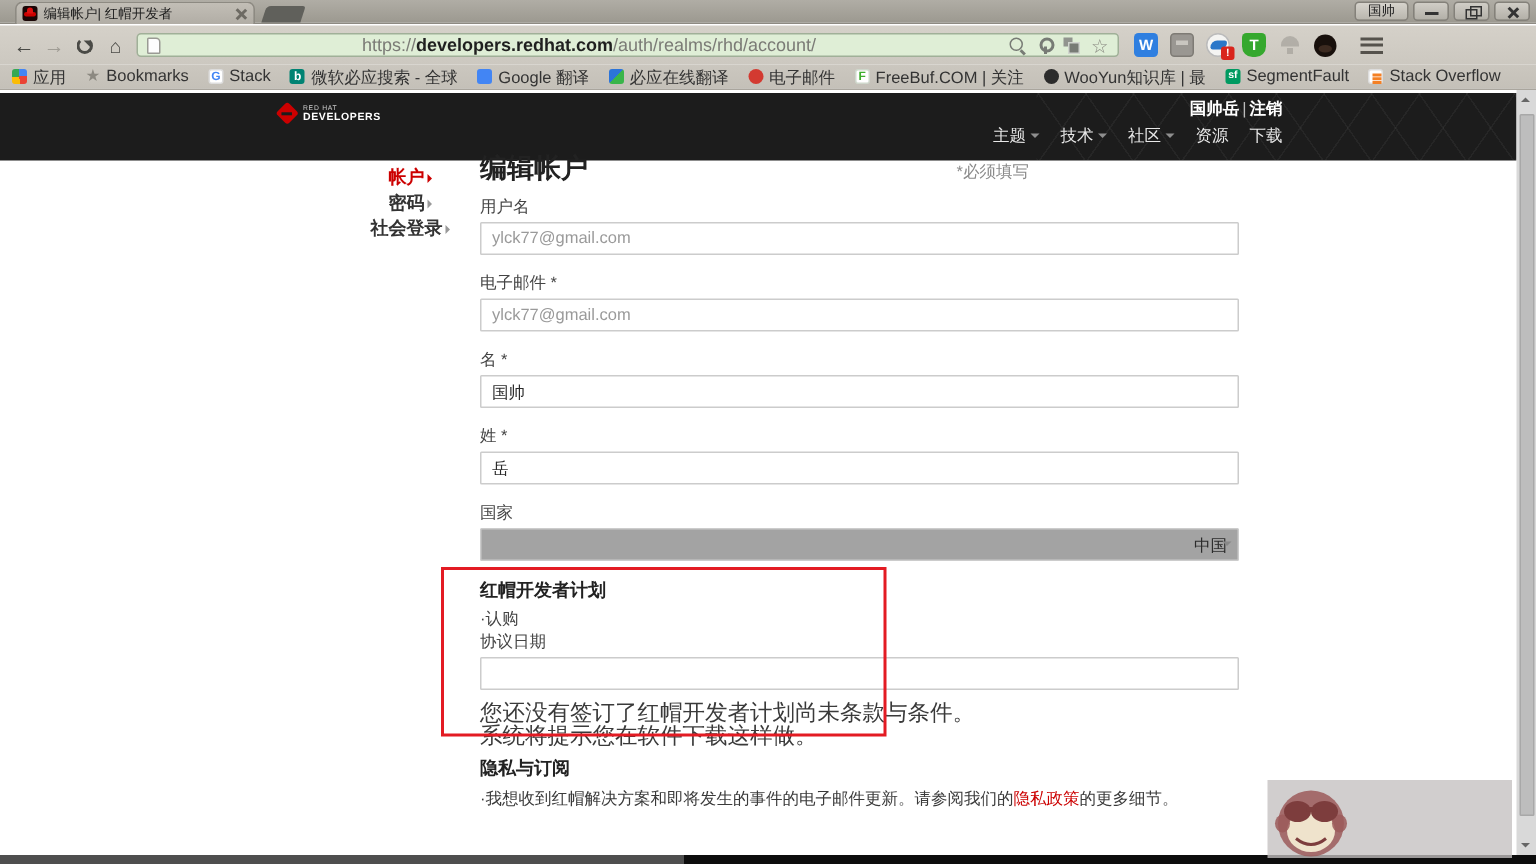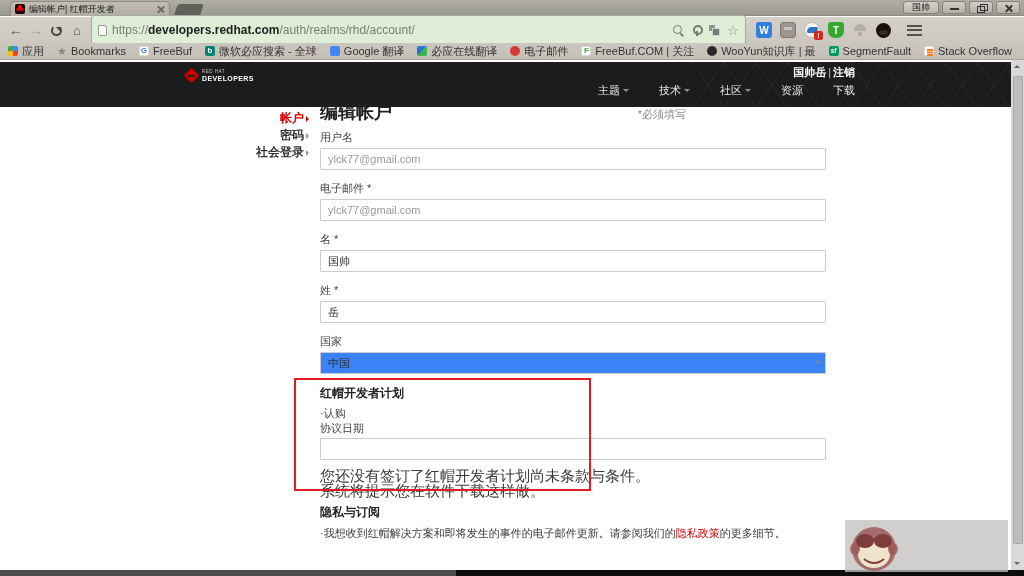--- a/index.html
+++ b/index.html
@@ -41,21 +41,21 @@
   
   .toolbar { position:absolute; left:0; top:17px; width:1024px; height:26px;
     background:linear-gradient(#d5d1c9,#ccc8c0); display:flex; align-items:center; padding:0 6px; }
   .nav-glyph { font-size:14px; color:#4a4a46; width:20px; text-align:center; flex:none; }
   .nav-glyph.disabled { color:#a09d95; }
   .reload-icon { width:11px; height:11px; border:2px solid #4a4a46; border-radius:50%;
     border-top-color:transparent; position:relative; margin:0 5px; flex:none; }
   .reload-icon::after { content:""; position:absolute; right:-3px; top:-3px; border:3px solid transparent; border-bottom-color:#4a4a46; transform:rotate(45deg); }
   .home-glyph { font-size:13px; color:#4a4a46; width:20px; text-align:center; flex:none; }
   .urlbar { flex:none; width:655px; height:16px; margin-left:4px; background:#dfeed6;
-    border:1px solid #a0b098; border-radius:3px; display:flex; align-items:center; padding:14px 6px; }
+    border:1px solid #a0b098; border-radius:3px; display:flex; align-items:center; padding:0 6px;text-align:center; }
   .page-doc-icon { width:9px; height:11px; background:#fdfdfd; border:1px solid #9a9a94;
     border-radius:1px 3px 1px 1px; margin-right:5px; flex:none; }
   .url-text { font-size:12px; white-space:nowrap; overflow:hidden; flex:1; }
   .url-proto,.url-path { color:#7b7b76; }
   .url-domain { color:#1f1f1f; font-weight:bold; }
   .urlbar-icons { display:flex; gap:7px; align-items:center; flex:none; }
   .mini-icon { width:11px; height:11px; position:relative; opacity:.75; }
   .zoomout-icon::before { content:""; position:absolute; left:0; top:0; width:7px; height:7px; border:1.5px solid #555; border-radius:50%; }
   .zoomout-icon::after { content:""; position:absolute; right:0; bottom:0; width:4px; height:1.5px; background:#555; transform:rotate(45deg); }
   .key-icon::before { content:""; position:absolute; left:2px; top:0; width:6px; height:6px; border:2px solid #555; border-radius:50%; }
@@ -111,44 +111,44 @@
                repeating-linear-gradient(-55deg, rgba(255,255,255,0.045) 0 1px, transparent 1px 26px); }
   .rh-logo { position:absolute; left:186px; top:8px; display:flex; align-items:center; gap:5px; }
   .rh-mark { width:11px; height:11px; background:#c00; transform:rotate(45deg); border-radius:2px; position:relative; }
   .rh-mark::before { content:""; position:absolute; left:2px; top:5px; width:7px; height:2px; background:#1c1c1c; transform:rotate(-45deg); }
   .rh-text { color:#fff; line-height:1; }
   .rh-text .l1 { font-size:4.5px; letter-spacing:.5px; color:#ccc; }
   .rh-text .l2 { font-size:7px; font-weight:bold; letter-spacing:.4px; }
   .hdr-right { position:absolute; right:156px; top:3px; text-align:right; z-index:2; }
   .hdr-user { font-size:11px; font-weight:bold; color:#fff; }
   .hdr-user .sep { color:#bbb; font-weight:normal; margin:0 2px; }
-  .hdr-nav { margin-top:3px; display:flex; gap:30px; font-size:11px; color:#e8e8e8; }
+  .hdr-nav { margin-top:3px; display:flex; gap:14px; font-size:11px; color:#e8e8e8; }
   .hdr-nav .nav-item { display:flex; align-items:center; gap:3px; }
   .caret-down { width:0; height:0; border:3px solid transparent; border-top-color:#8f8f8f; margin-top:3px; }
 
   
-  .acct-sidebar { position:absolute; left:238px; top:50px; width:74px; text-align:right;
+  .acct-sidebar { position:absolute; left:238px; top:50px; width:74px; text-align:center;
     font-size:12px; font-weight:bold; line-height:17px;font-family:Liberation Serif, serif; }
   .acct-sidebar .item { color:#333; cursor:pointer; white-space:nowrap; }
   .acct-sidebar .item.active { color:#c00; }
   .side-caret { display:inline-block; width:0; height:0; border:3px solid transparent; border-left-color:#999; margin-left:2px; }
   .item.active .side-caret { border-left-color:#c00; }
 
   
   .form-col { position:absolute; left:320px; top:40px; width:506px; }
   .form-title-row { display:flex; justify-content:space-between; align-items:baseline; margin-bottom:6px; }
   .form-title { font-size:18px; font-weight:bold; color:#222; }
   .required-hint { font-size:11px; color:#8a8a8a; margin-right:140px; }
   .field { margin-bottom:11px; }
   .field-label { font-size:11px; color:#444; margin-bottom:3px; }
   .field-input { width:100%; height:22px; border:1px solid #ccc; border-radius:1px; padding:0 7px;
     font-size:11px; color:#2b2b2b; font-family:inherit; background:#fff; outline:none; }
   .field-input.muted { color:#9a9a9a; }
   .select-wrap { position:relative; }
-  .select-input { background:#3b82f6; }
+  .select-input { background:#a3a3a3;text-align:right; }
   .select-caret { position:absolute; right:5px; top:9px; width:0; height:0; border:3px solid transparent; border-top-color:#888; }
 
   .program-title,.privacy-title { font-size:12px; font-weight:bold; color:#222; margin:6px 0 4px; }
   .program-line { font-size:11px; color:#444; line-height:15px; }
   .program-input { margin-top:2px; margin-bottom:8px; }
   .note-line { font-size:15px; color:#3a3a3a; line-height:15px; }
   .privacy-line { font-size:11px; color:#3a3a3a; line-height:16px; }
   .privacy-link { color:#c00; text-decoration:none; }
 
   .annotation-box { position:absolute; left:294px; top:318px; width:297px; height:113px;
@@ -220,21 +220,21 @@
     <span class="bm">
         <span class="bm-ico apps-ico"></span>
         <span>应用</span>
       </span>
     <span class="bm">
         <span class="bm-ico star-ico">★</span>
         <span>Bookmarks</span>
       </span>
     <span class="bm">
         <span class="bm-ico g-ico">G</span>
-        <span>FreeBuf</span>
+        <span>Stack</span>
       </span>
     <span class="bm">
         <span class="bm-ico bing-ico">b</span>
         <span>微软必应搜索 - 全球</span>
       </span>
     <span class="bm">
         <span class="bm-ico gtr-ico"></span>
         <span>Google 翻译</span>
       </span>
     <span class="bm">

